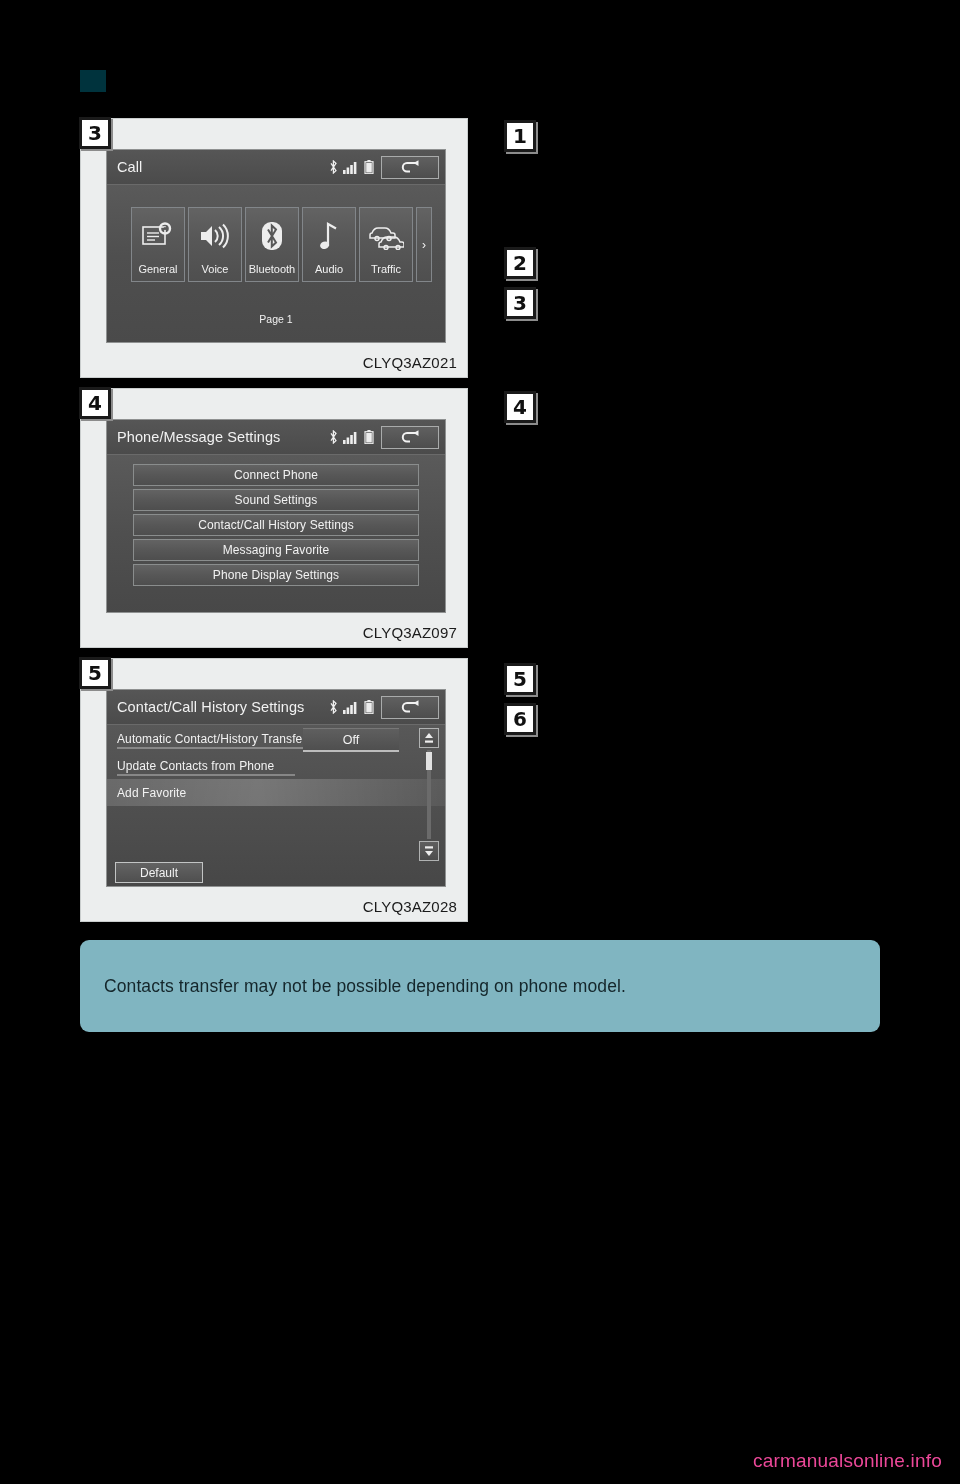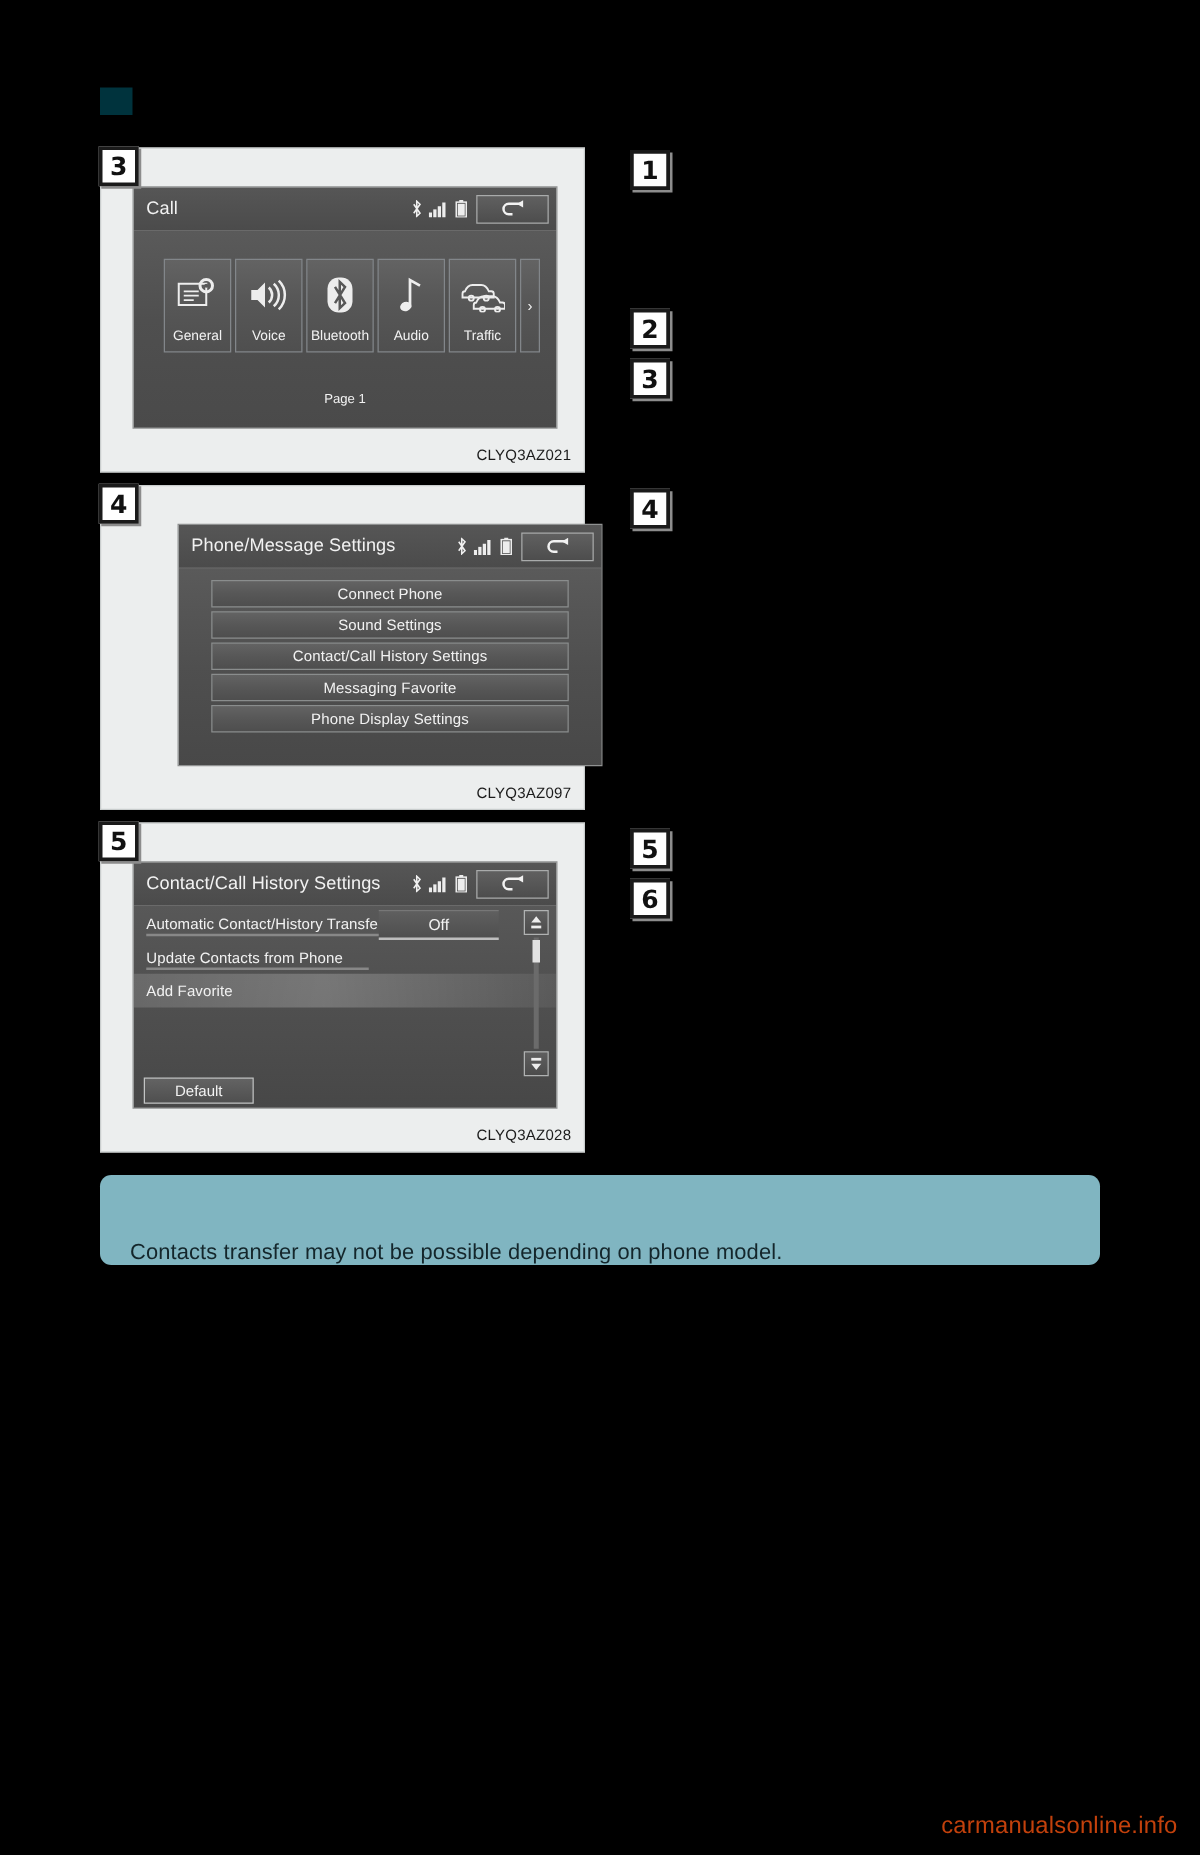--- a/index.html
+++ b/index.html
@@ -72,21 +72,21 @@
   .panel-chip {
     position: absolute;
     left: -2px;
     top: -2px;
     z-index: 5;
   }
   .panel-code {
     position: absolute;
     right: 10px;
     bottom: 6px;
-    font-size: 12px;
+    font-size: 15px;
     letter-spacing: .2px;
     color: #1b1b1b;
     font-family: "Liberation Sans", sans-serif;
   }
 
   
   .screen {
     position: absolute;
     background: linear-gradient(180deg,#595959 0%, #4e4e4e 35%, #575757 70%, #4a4a4a 100%);
     border: 1px solid #8f9191;
@@ -292,42 +292,42 @@
     justify-content: center;
     font-size: 12px;
   }
 
   
   .note-box {
     position: absolute;
     left: 80px;
     top: 940px;
     width: 800px;
-    height: 72px;
+    height: 92px;
     background: #80b5c1;
     border-radius: 9px;
     display: flex;
-    align-items: flex-end;
+    align-items: center;
     padding: 0 24px;
     box-sizing: border-box;
   }
   .note-text {
     font-size: 17.5px;
     color: #14262b;
     font-family: "Liberation Sans", sans-serif;
     letter-spacing: .1px;
   }
 
   
   .footer-mark {
     position: absolute;
     right: 18px;
     bottom: 12px;
     font-size: 19px;
-    color: #c2410c;
+    color: #ec4899;
     letter-spacing: .2px;
     font-family: "Liberation Sans", sans-serif;
   }
 </style>
 </head>
 <body>
 
 <div class="section-marker"></div>
 
 <div class="panel" style="left:80px; top:118px; width:388px; height:260px;">
@@ -444,21 +444,21 @@
     </div>
   </div>
 
   <div class="panel-code">CLYQ3AZ021</div>
 </div>
 
 <div class="panel" style="left:80px; top:388px; width:388px; height:260px;">
 
   <div class="step-chip panel-chip">4</div>
 
-  <div class="screen" style="left:25px; top:30px; width:340px; height:194px;margin-left:36px;">
+  <div class="screen" style="left:25px; top:30px; width:340px; height:194px;">
 
     <div class="screen-titlebar">
       <span class="screen-title">Phone/Message Settings</span>
 
       <span class="status-icons">
         <span>
           <svg class="ico" width="9" height="14" viewBox="0 0 9 14">
             <path d="M2 3.4 L7 10.6 L4.4 13 V1 L7 3.4 L2 10.6" fill="none" stroke="#f0f0f0" stroke-width="1.25"></path>
           </svg>
         </span>

